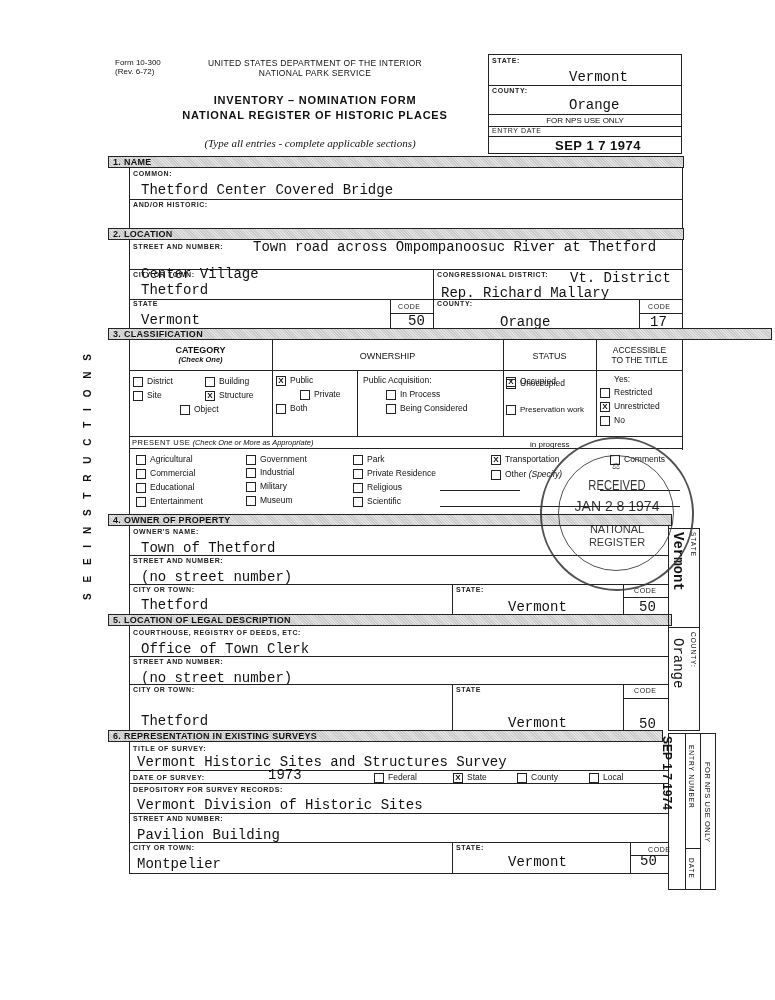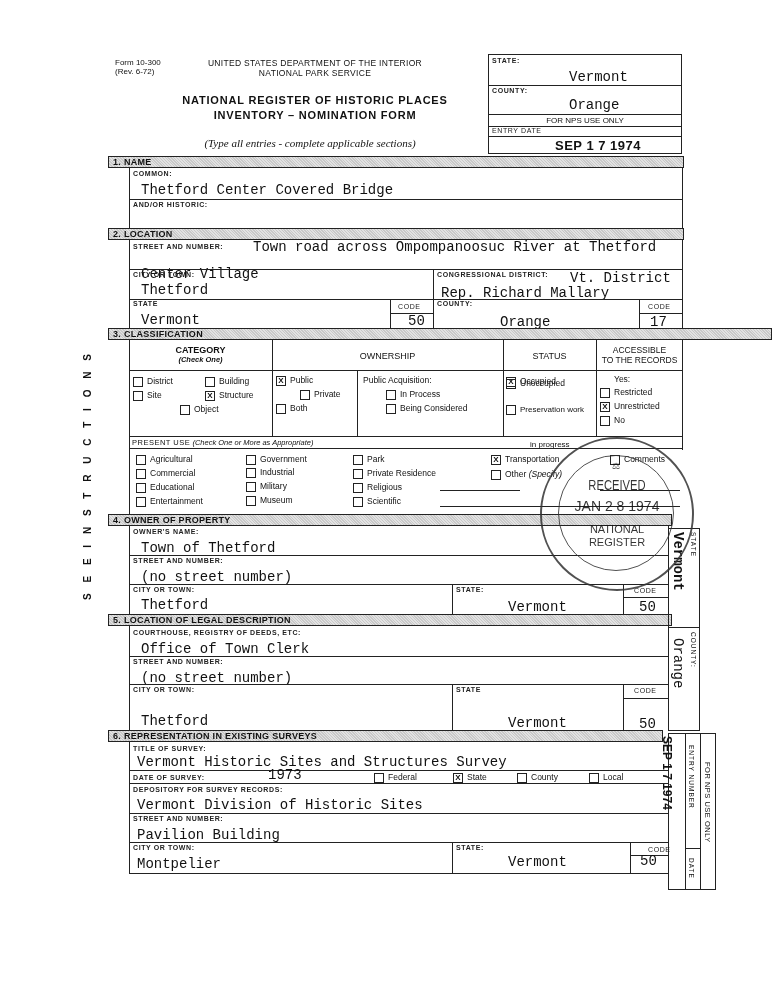--- a/index.html
+++ b/index.html
@@ -27,22 +27,22 @@
 
 <div class="abs sans" style="left:115px;top:58px;font-size:8px;line-height:9px;">
   <div>Form 10-300</div>
   <div>(Rev. 6-72)</div>
 </div>
 <div class="abs sans" style="left:185px;top:58px;width:260px;text-align:center;font-size:8.5px;line-height:10px;letter-spacing:0.3px;">
   <div>UNITED STATES DEPARTMENT OF THE INTERIOR</div>
   <div>NATIONAL PARK SERVICE</div>
 </div>
 <div class="abs sans" style="left:150px;top:93px;width:330px;text-align:center;font-size:11px;font-weight:bold;line-height:15px;letter-spacing:0.8px;">
+  <div>INVENTORY – NOMINATION FORM</div>
   <div>NATIONAL REGISTER OF HISTORIC PLACES</div>
-  <div>INVENTORY – NOMINATION FORM</div>
 </div>
 <div class="abs serif" style="left:150px;top:137px;width:320px;text-align:center;font-size:11px;font-style:italic;">(Type all entries -  complete applicable sections)</div>
 
 <div class="box" style="left:488px;top:54px;width:194px;height:100px;">
   <div class="lbl" style="left:3px;top:2px;">STATE:</div>
   <div class="val" style="left:80px;top:14px;">Vermont</div>
   <div class="hline" style="left:0;top:30px;width:192px;"></div>
   <div class="lbl" style="left:3px;top:32px;">COUNTY:</div>
   <div class="val" style="left:80px;top:42px;">Orange</div>
   <div class="hline" style="left:0;top:59px;width:192px;"></div>
@@ -109,21 +109,21 @@
 <div class="hline" style="left:129px;top:436px;width:554px;"></div>
 
 <div class="hdr sans" style="left:129px;top:345px;width:143px;font-size:9px;font-weight:bold;">
   <div>CATEGORY</div>
   <div style="font-size:7.5px;font-style:italic;">(Check One)</div>
 </div>
 <div class="hdr sans" style="left:272px;top:351px;width:231px;font-size:9px;">OWNERSHIP</div>
 <div class="hdr sans" style="left:503px;top:351px;width:93px;font-size:9px;">STATUS</div>
 <div class="hdr sans" style="left:596px;top:345px;width:87px;font-size:8.5px;">
   <div>ACCESSIBLE</div>
-  <div>TO THE RECORDS</div>
+  <div>TO THE TITLE</div>
 </div>
 
 <div class="opt" style="left:133px;top:376px;"><span class="cb"></span><span>District</span></div>
 <div class="opt" style="left:205px;top:376px;"><span class="cb"></span><span>Building</span></div>
 <div class="opt" style="left:133px;top:390px;"><span class="cb"></span><span>Site</span></div>
 <div class="opt" style="left:205px;top:390px;"><span class="cb">X</span><span>Structure</span></div>
 <div class="opt" style="left:180px;top:404px;"><span class="cb"></span><span>Object</span></div>
 
 <div class="opt" style="left:276px;top:375px;"><span class="cb">X</span><span>Public</span></div>
 <div class="opt" style="left:276px;top:389px;padding-left:24px;"><span class="cb"></span><span>Private</span></div>

